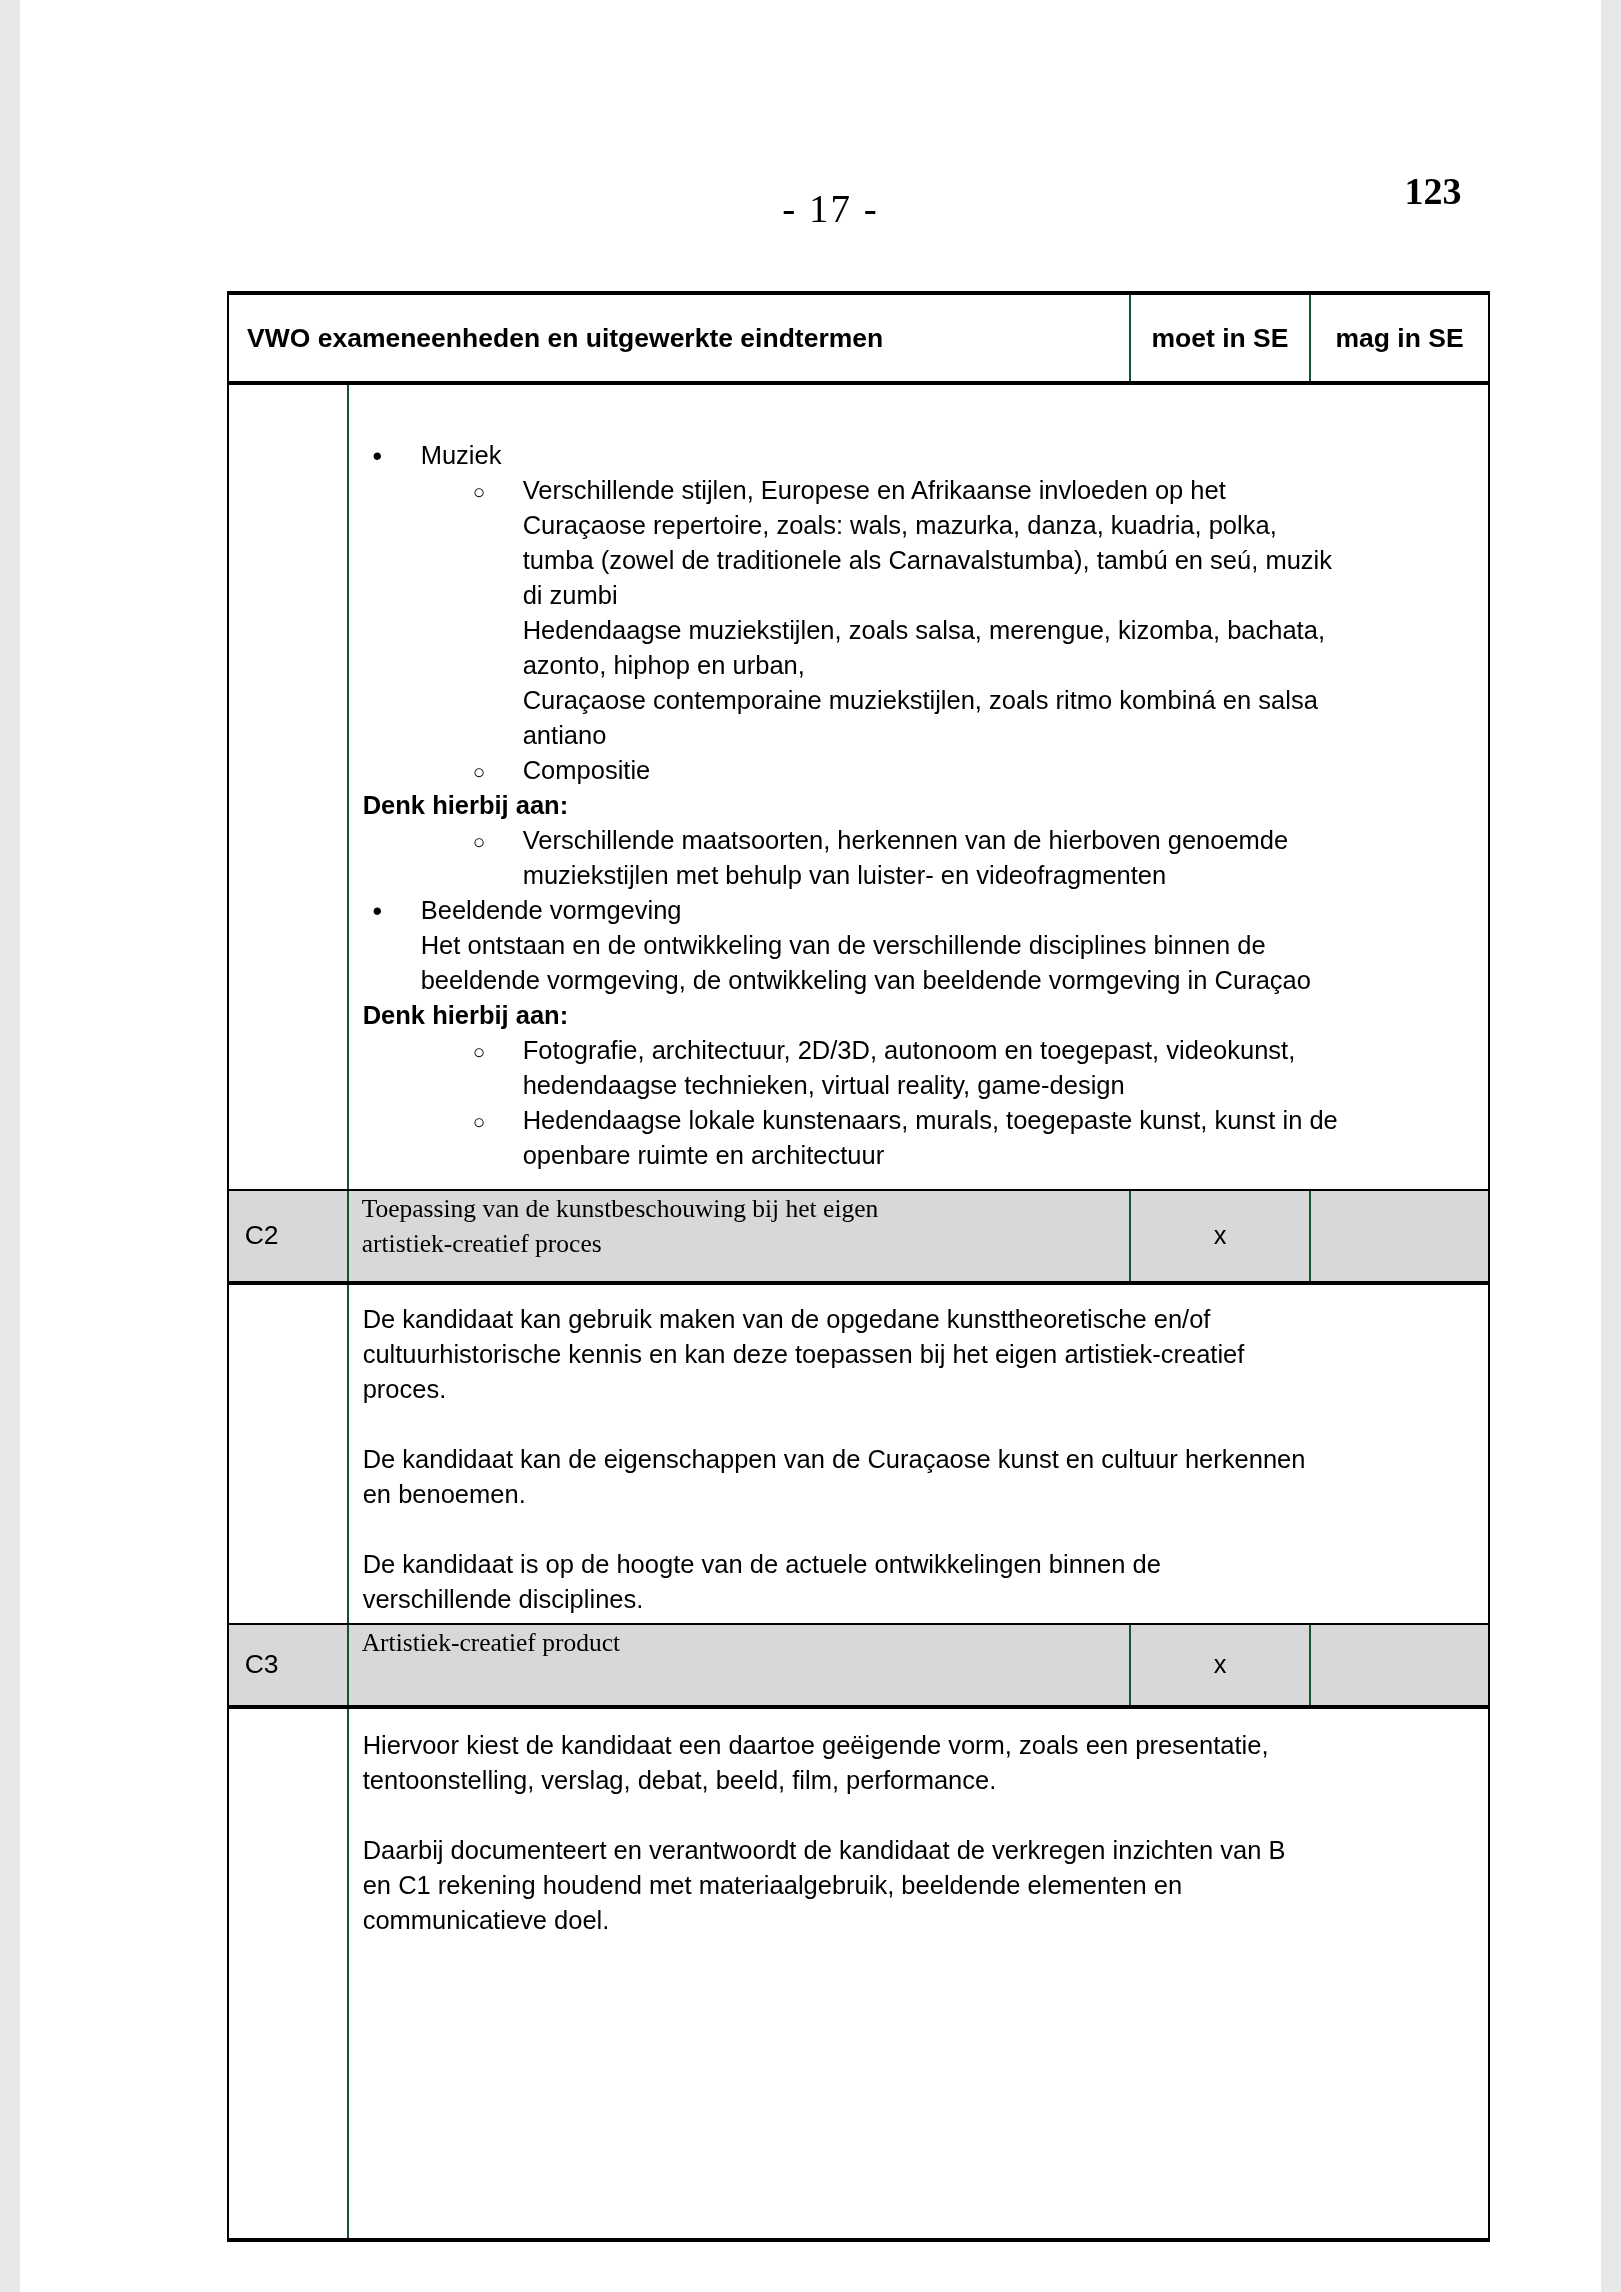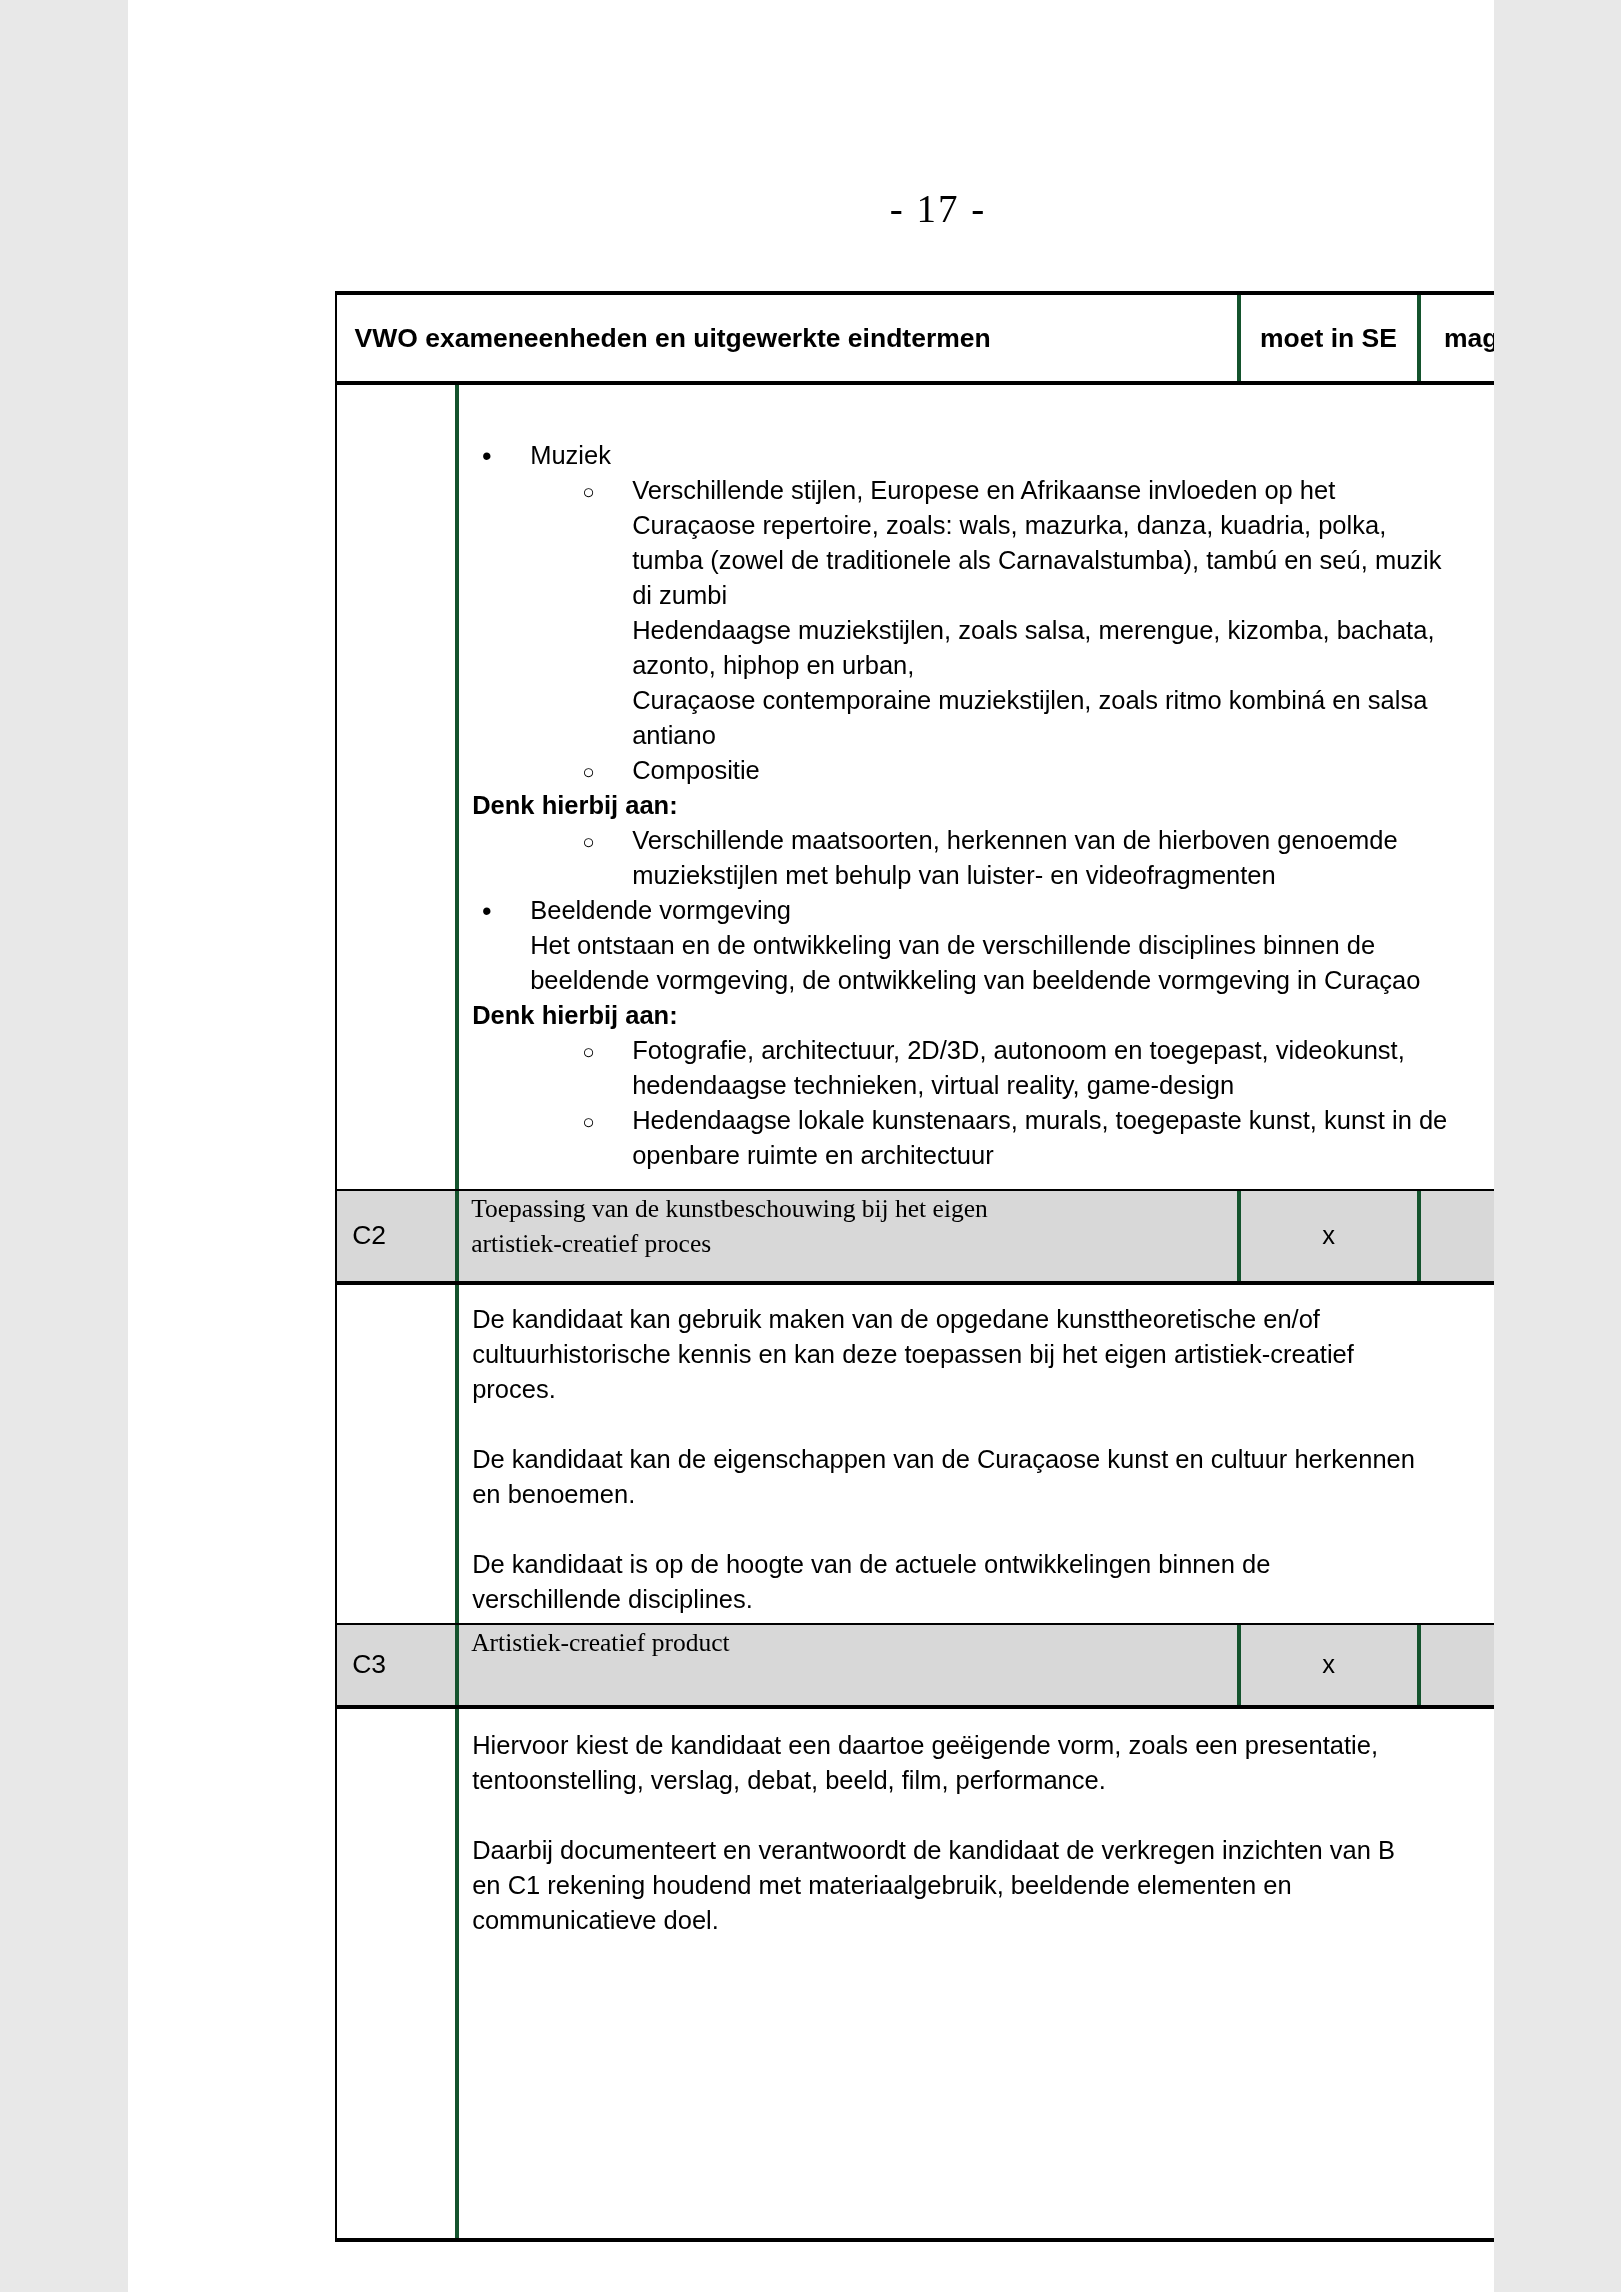--- a/index.html
+++ b/index.html
@@ -1,18 +1,18 @@
 <!DOCTYPE html>
 <html><head>
 <meta charset="utf-8">
 <style>
   html, body { margin: 0; padding: 0; background: #e8e8e8; }
   .page {
     position: relative;
-    width: 1366px;
+    width: 1581px;
     height: 2293px;
     background: #ffffff;
     font-family: "Liberation Sans", sans-serif;
     color: #000;
     overflow: hidden;
     margin: 0 auto;
   }
   .page-number {
     position: absolute;
     top: 186px; left: 0;
@@ -36,21 +36,21 @@
     left: 207px; top: 291px;
     width: 1263px;
     box-sizing: border-box;
     border: 2.9px solid #000;
     border-top-width: 4.9px;
     border-bottom-width: 4.9px;
     background: #fff;
   }
   .trow { display: flex; box-sizing: border-box; }
   .cell { box-sizing: border-box; overflow: hidden; }
-  .cell + .cell { border-left: 4px solid #14532d; }
+  .cell + .cell { border-left: 2px solid #14532d; }
 
   .header-row { min-height: 90px; border-bottom: 4.9px solid #000; }
   .title-cell {
     width: 900px;
     display: flex; align-items: center;
     padding-left: 18px;
     font-size: 26.5px; font-weight: bold;
   }
   .se-cell {
     width: 180px;

